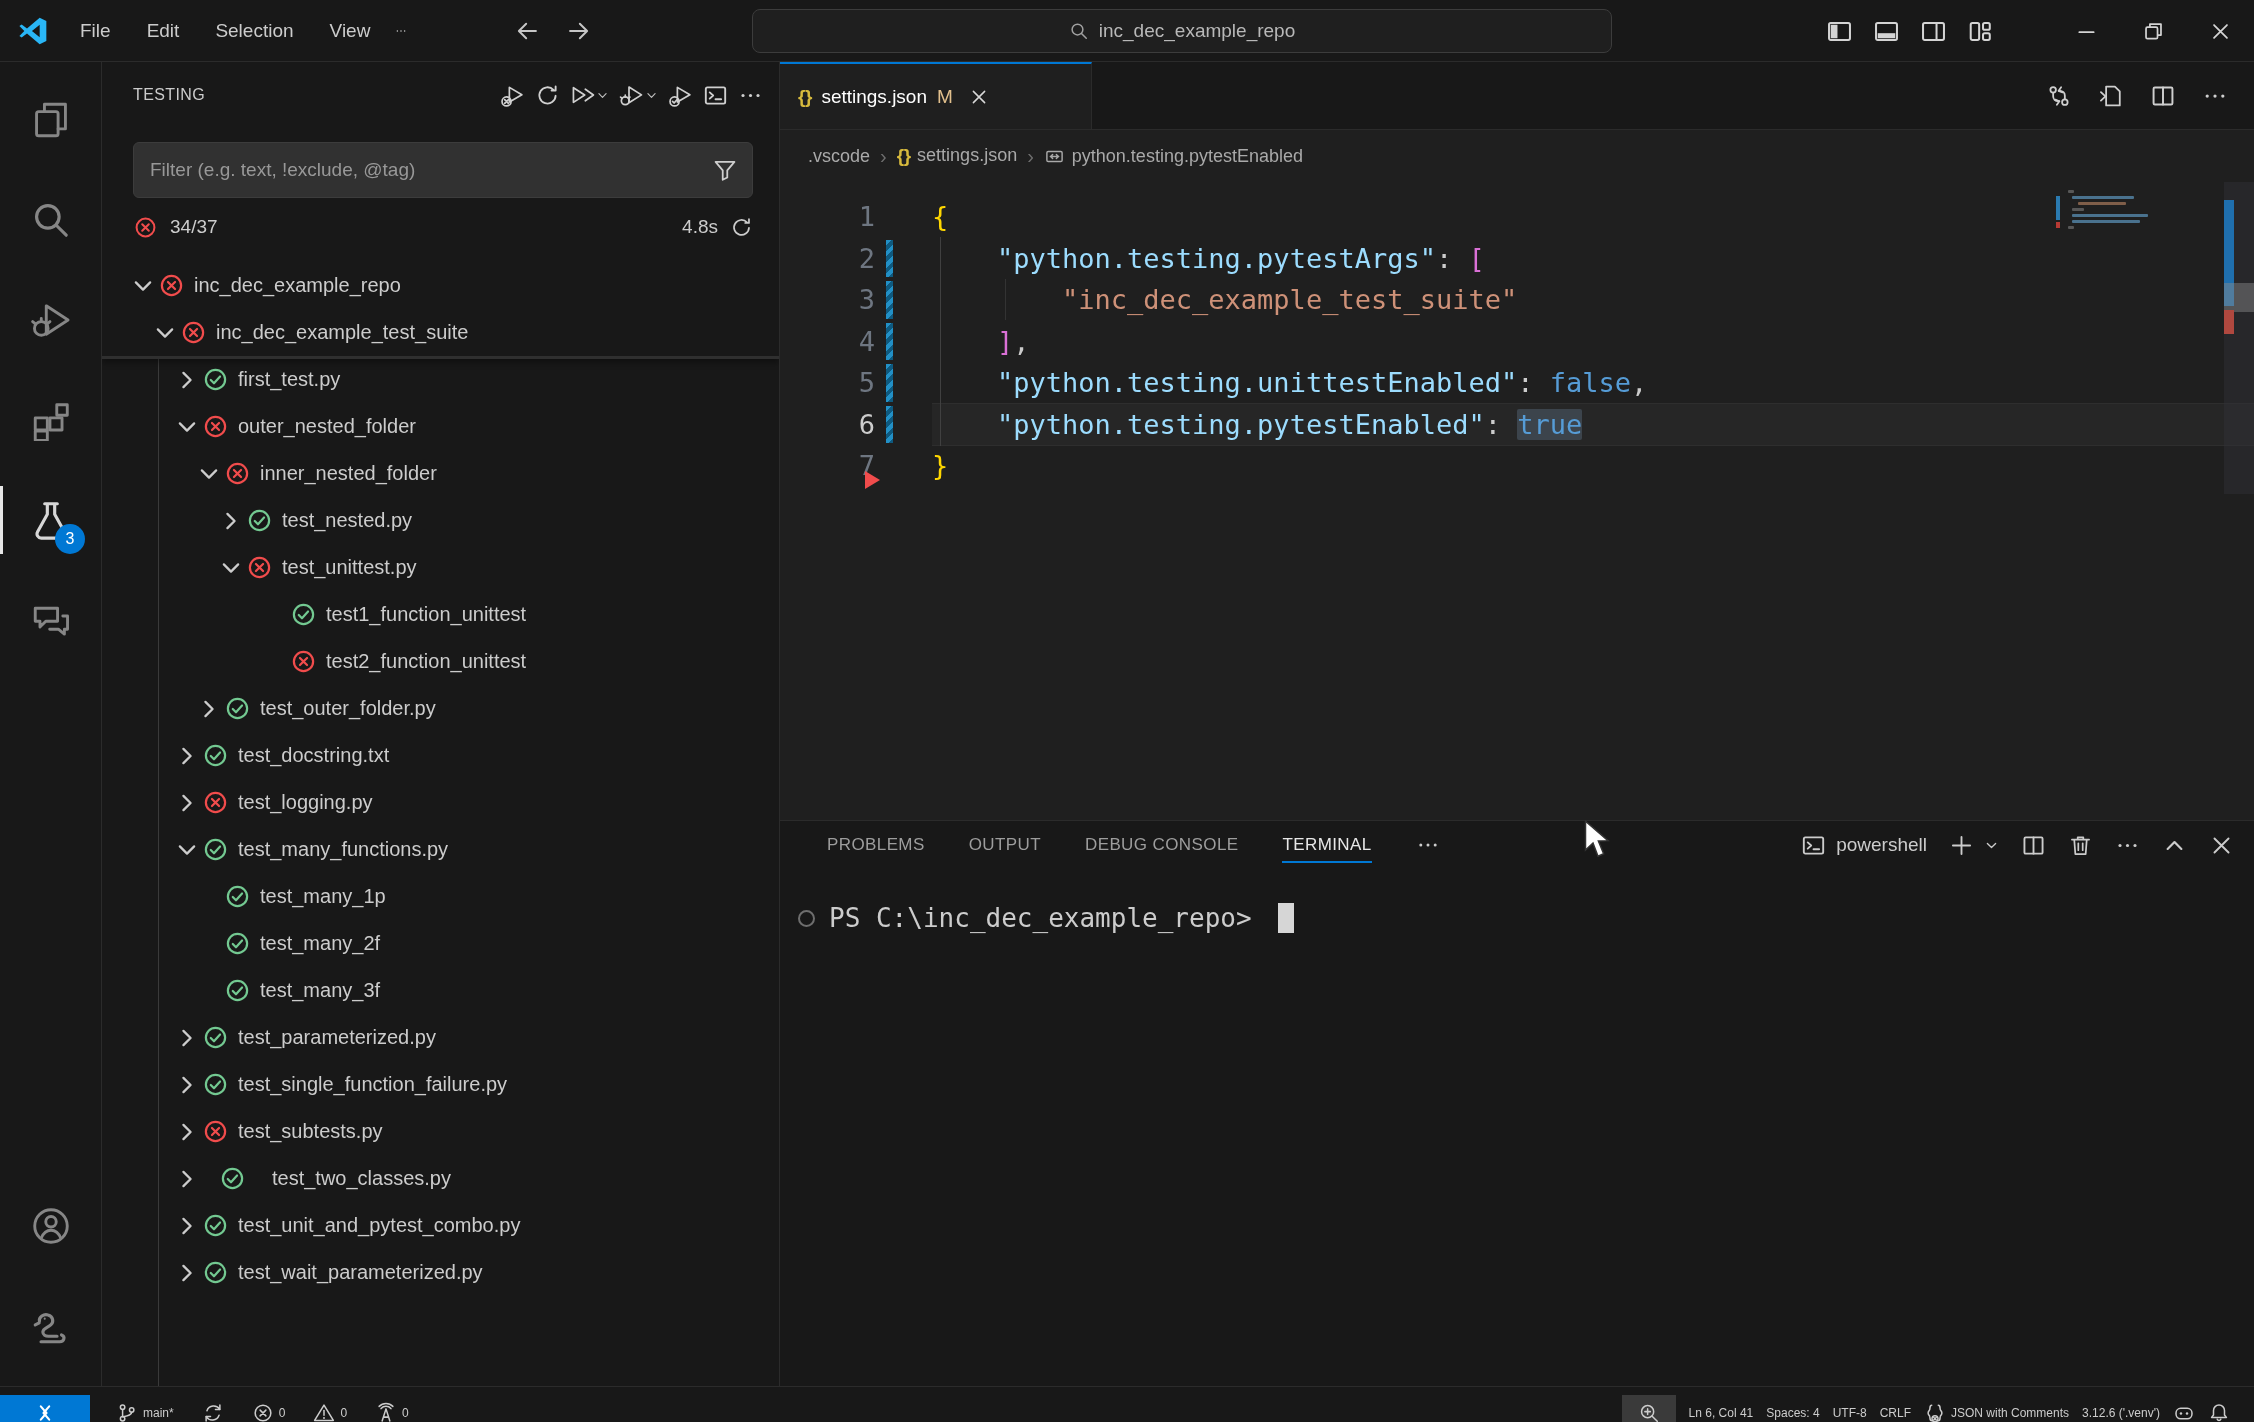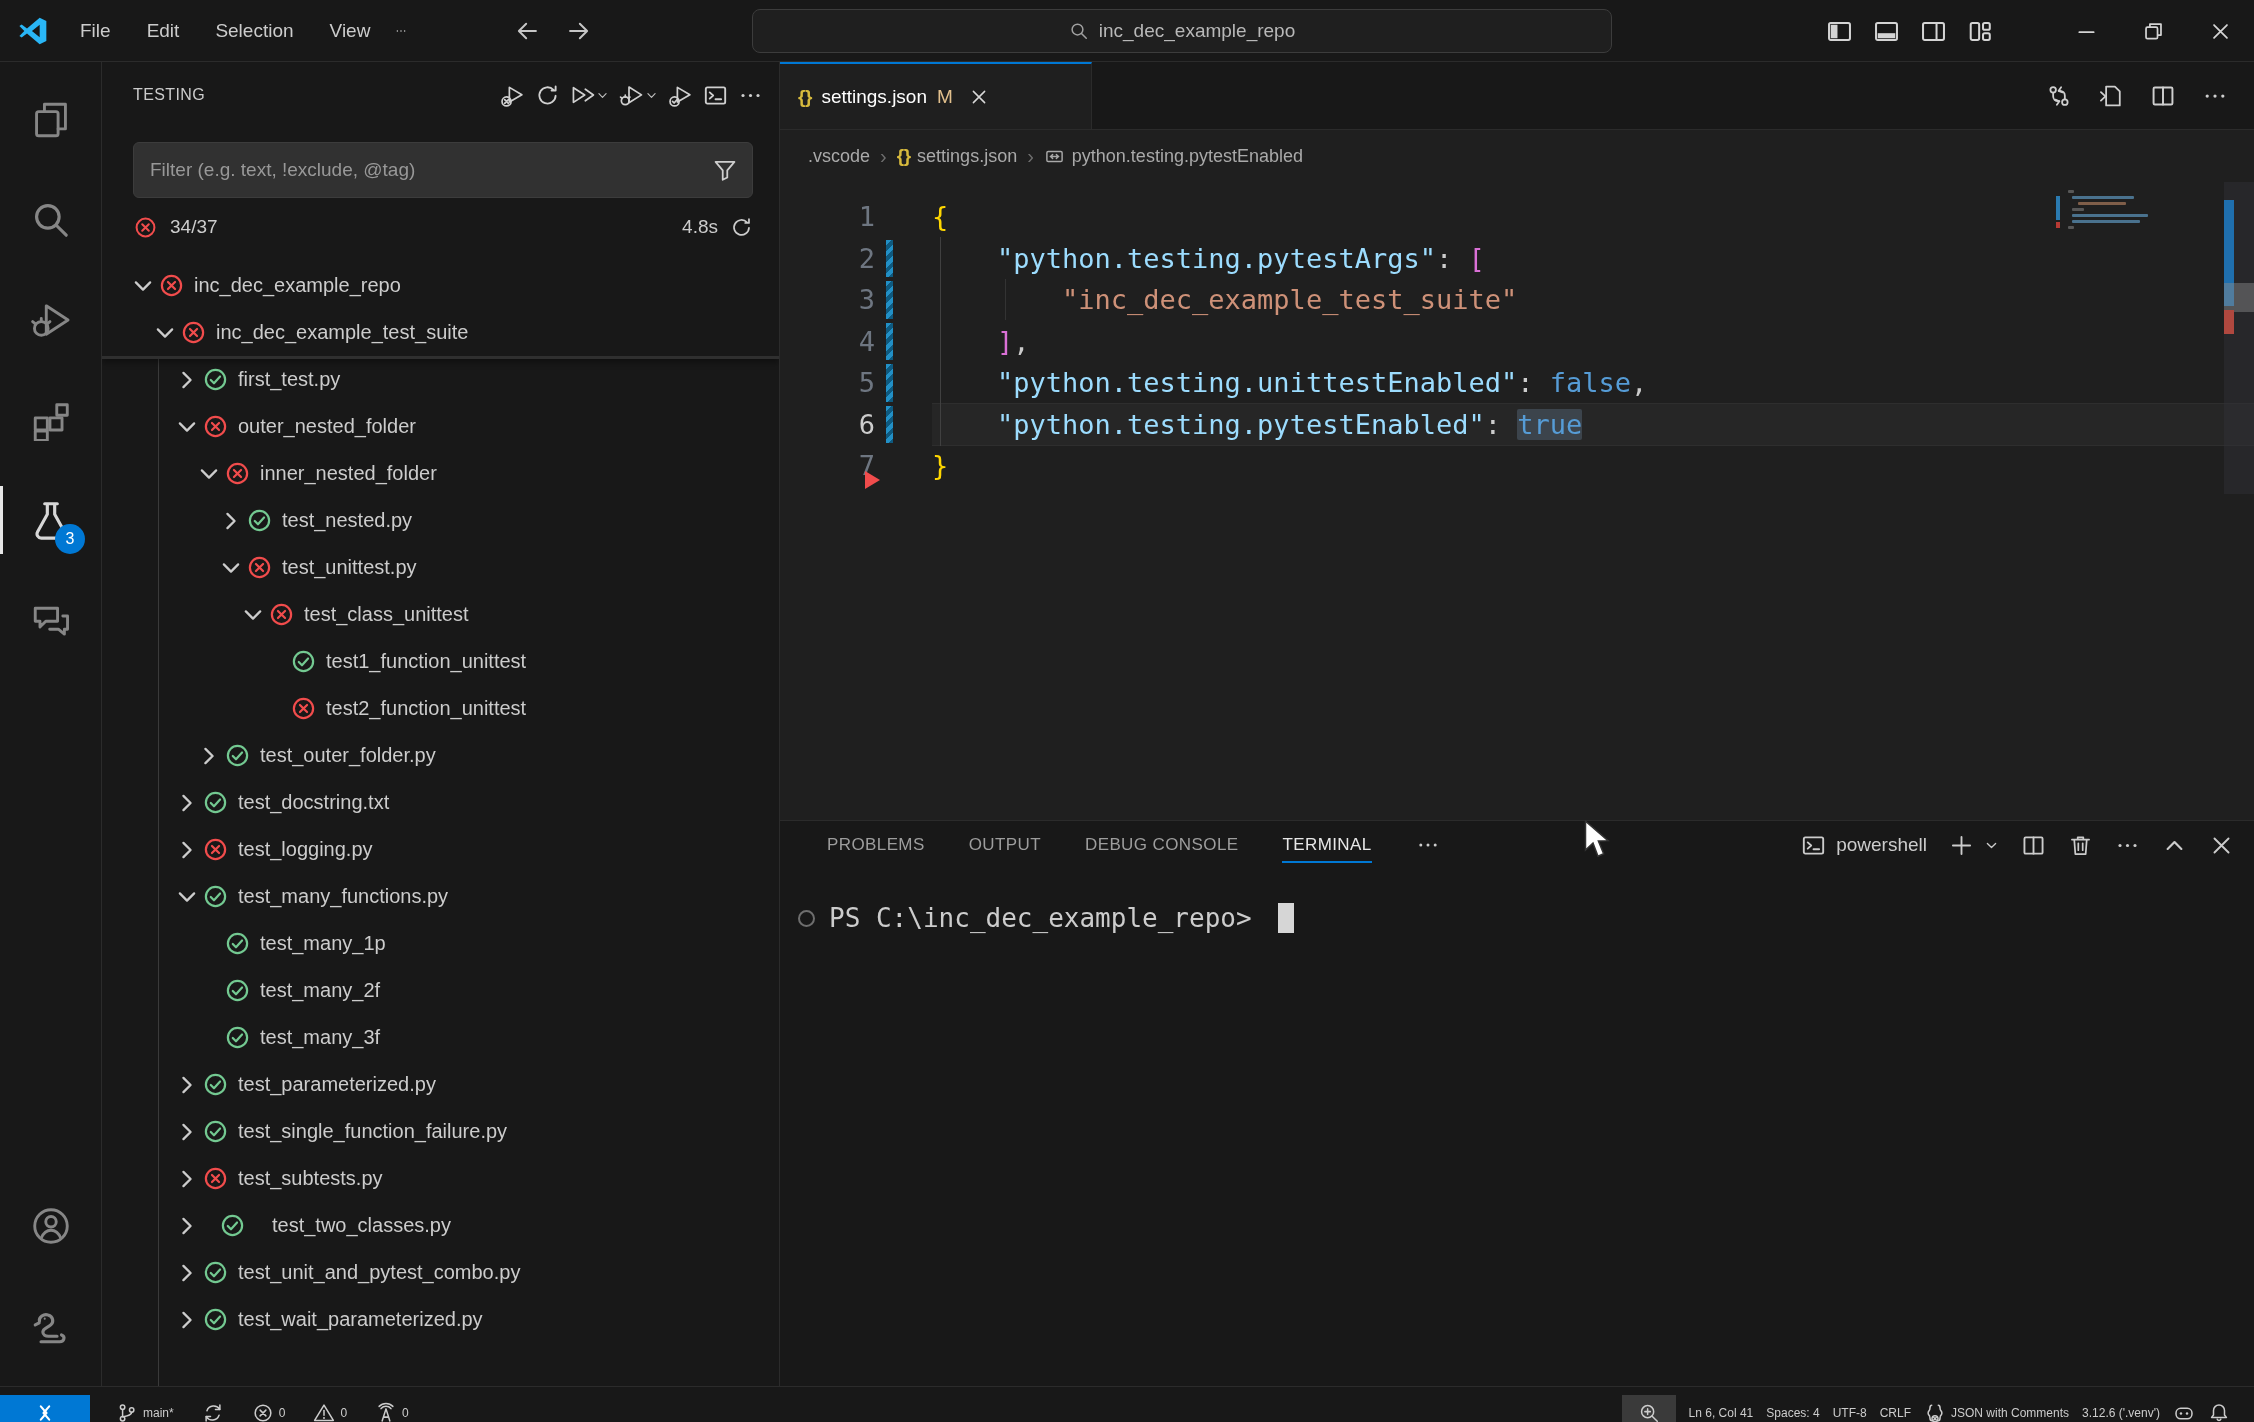--- a/index.html
+++ b/index.html
@@ -75,21 +75,21 @@
   .editor-col{flex:1;display:flex;flex-direction:column;min-width:0;}
   .tabbar{height:68px;background:var(--bg0);display:flex;align-items:stretch;border-bottom:1px solid var(--border);}
   .tab{width:312px;background:var(--bg1);display:flex;align-items:center;gap:10px;padding:0 16px 0 18px;
     border-top:2px solid var(--blue);border-right:1px solid var(--border);font-size:19px;color:#ffffff;position:relative;}
   .json-ic{color:#d7ba3d;font-weight:bold;font-size:19px;letter-spacing:-1px;}
   .tab .mod-badge{color:#e2c08d;}
   .tab .ic.close{width:20px;height:20px;margin-left:6px;color:#d9d9d9;}
   .editor-actions{margin-left:auto;display:flex;align-items:center;gap:26px;padding-right:26px;color:#cfcfcf;}
   .editor-actions .ic{width:26px;height:26px;}
   .breadcrumbs{height:52px;background:var(--bg1);display:flex;align-items:center;padding-left:28px;font-size:18px;color:#a9a9a9;gap:8px;}
-  .crumb{display:flex;align-items:flex-end;gap:7px;}
+  .crumb{display:flex;align-items:flex-start;gap:7px;}
   .crumb .ic{width:21px;height:21px;color:#a9a9a9;}
   .crumb-sep{color:#6e6e6e;font-size:20px;padding:0 2px;}
 
   .code-area{position:relative;flex:1;background:var(--bg1);font-family:"DejaVu Sans Mono",monospace;font-size:27px;overflow:hidden;}
   .code-scroll{position:absolute;inset:0;padding-top:14px;}
   .code-line{height:41.5px;display:flex;white-space:pre;position:relative;}
   .gutter{width:152px;flex:none;position:relative;display:flex;}
   .lnum{width:95px;text-align:right;color:#6e7681;line-height:41.5px;}
   .code-line.active .lnum{color:#cccccc;}
   .code-line.active .line-text{background:rgba(255,255,255,.03);box-shadow:0 1px 0 rgba(255,255,255,.07), 0 -1px 0 rgba(255,255,255,.07);}
@@ -512,34 +512,20 @@
             </svg>
           </span>
           <span class="ic state fail">
             <svg viewBox="0 0 16 16" fill="none" stroke="currentColor" stroke-width="1.3" stroke-linecap="round" stroke-linejoin="round">
               <circle cx="8" cy="8" r="5.7"></circle>
               <path d="M5.9 5.9l4.2 4.2M10.1 5.9l-4.2 4.2"></path>
             </svg>
           </span>
           <span>test_unittest.py</span>
         </div>
-        <div class="tree-row" style="padding-left: 138px;">
-          <span class="ic twisty">
-            <svg viewBox="0 0 16 16" fill="none" stroke="currentColor" stroke-width="1.4" stroke-linecap="round" stroke-linejoin="round">
-              <path d="M3.6 5.8 8 10.2l4.4-4.4"></path>
-            </svg>
-          </span>
-          <span class="ic state fail">
-            <svg viewBox="0 0 16 16" fill="none" stroke="currentColor" stroke-width="1.3" stroke-linecap="round" stroke-linejoin="round">
-              <circle cx="8" cy="8" r="5.7"></circle>
-              <path d="M5.9 5.9l4.2 4.2M10.1 5.9l-4.2 4.2"></path>
-            </svg>
-          </span>
-          <span>test_class_unittest</span>
-        </div>
         <div class="tree-row" style="padding-left: 160px;">
           <span class="ic twisty"></span>
           <span class="ic state pass">
             <svg viewBox="0 0 16 16" fill="none" stroke="currentColor" stroke-width="1.3" stroke-linecap="round" stroke-linejoin="round">
               <circle cx="8" cy="8" r="5.7"></circle>
               <path d="M5.2 8.3l1.9 1.9 3.6-4"></path>
             </svg>
           </span>
           <span>test1_function_unittest</span>
         </div>

